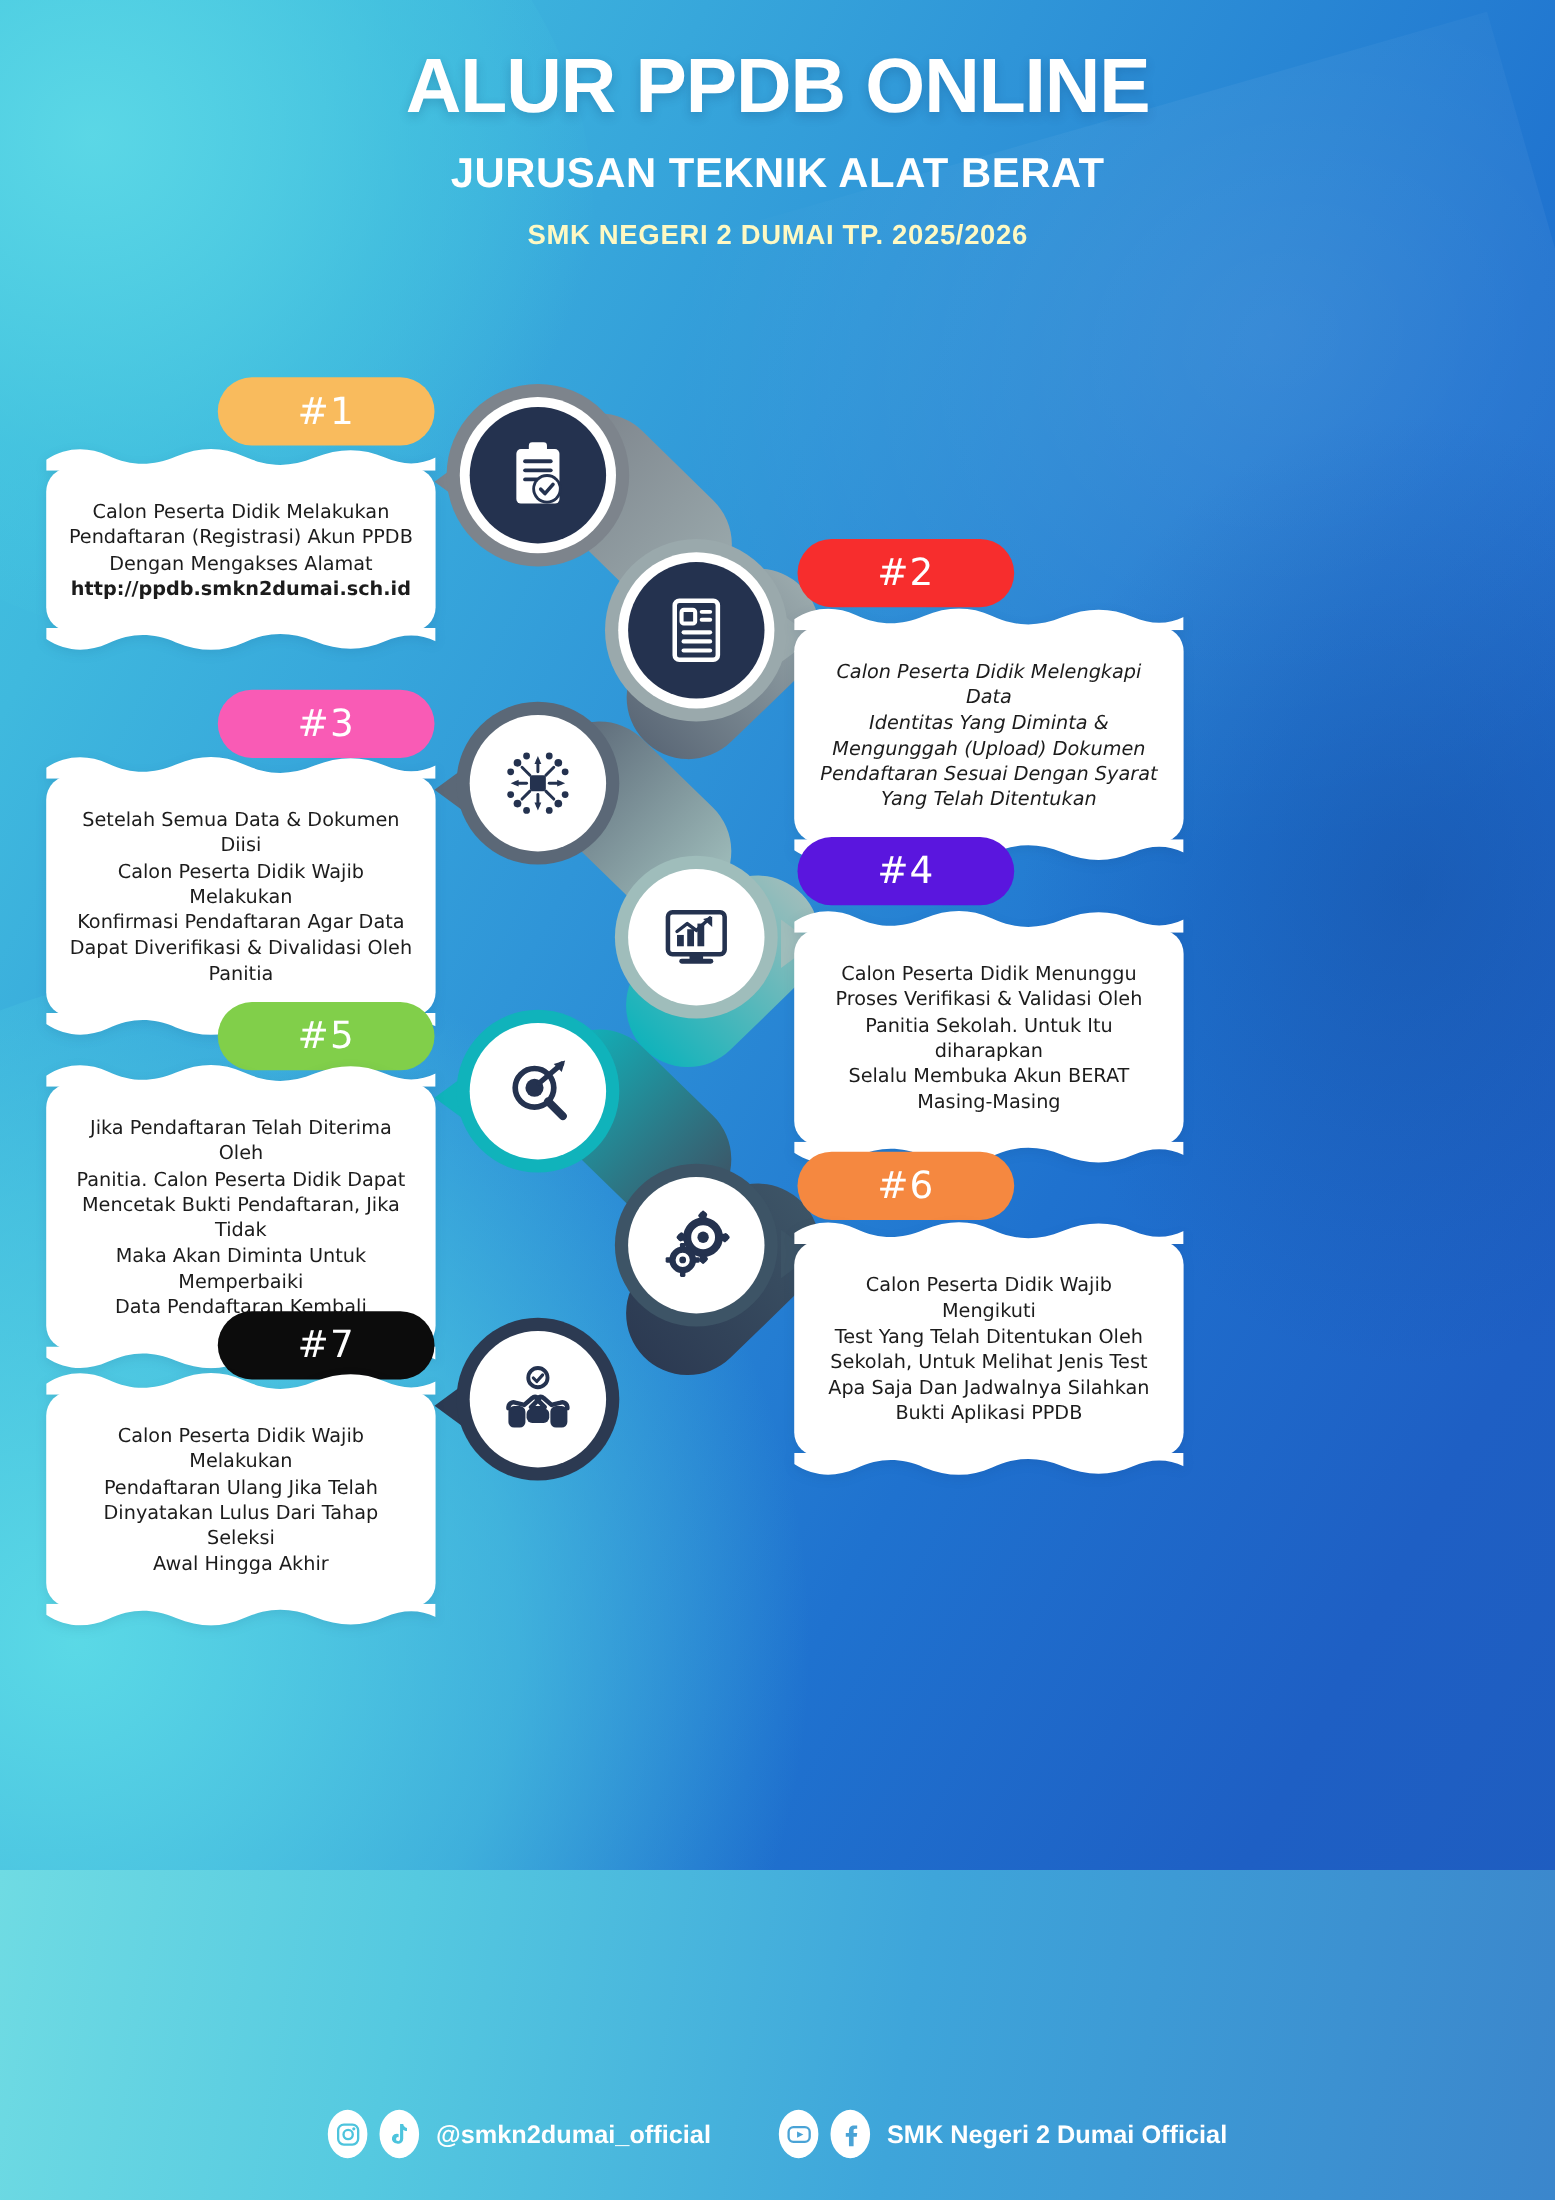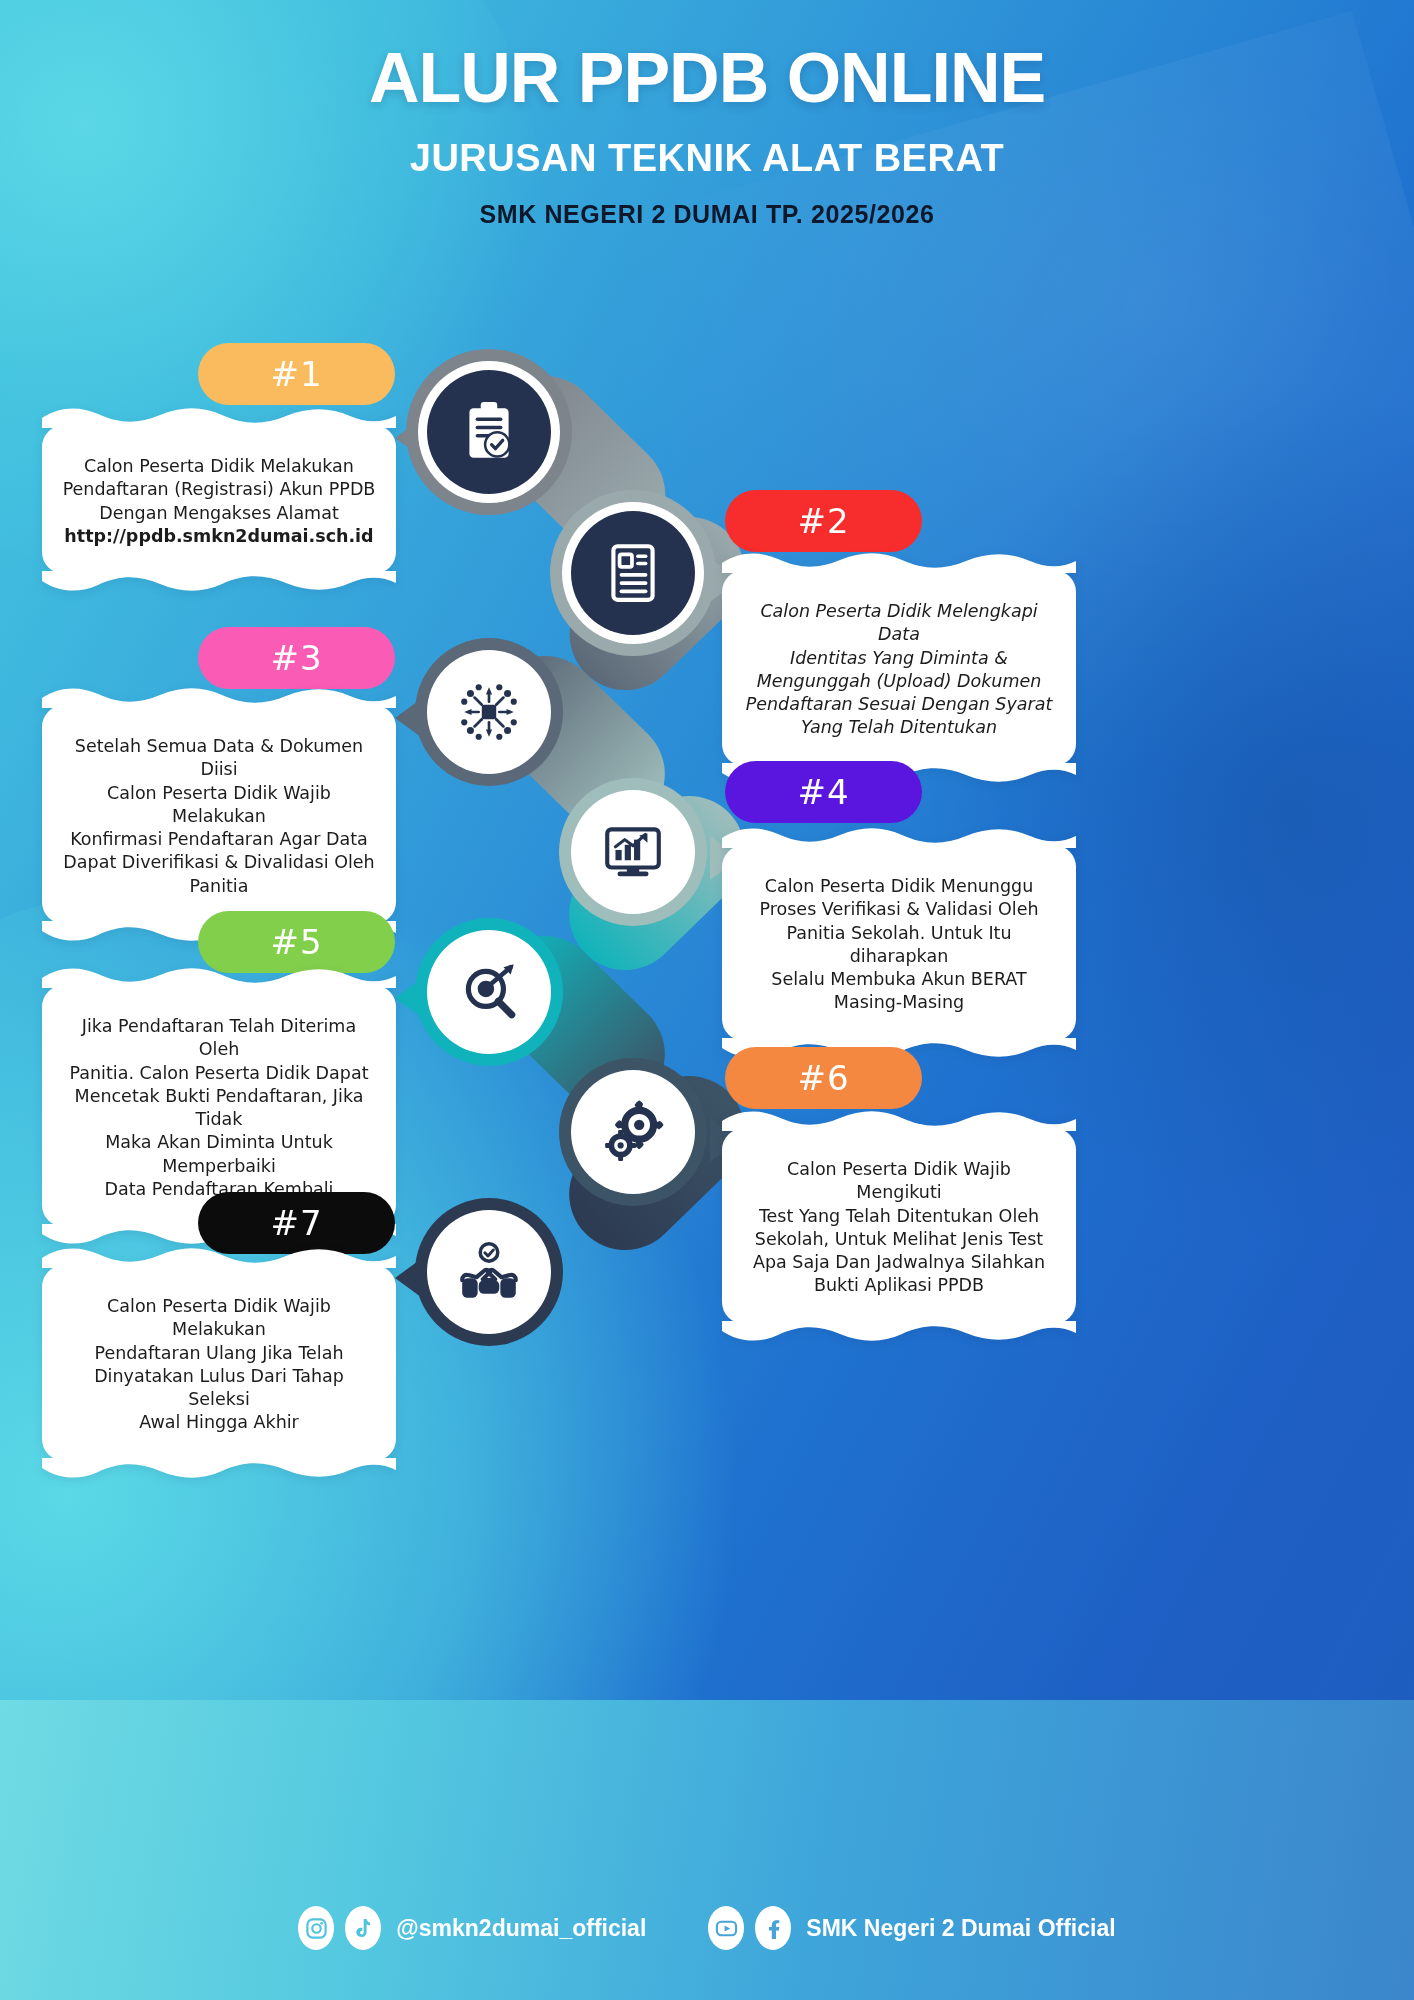--- a/index.html
+++ b/index.html
@@ -44,21 +44,21 @@
   .header { position:absolute; left:0; top:42px; width:100%; text-align:center; z-index:6; }
   .title {
     color:#fff; font-weight:700; font-size:70px; letter-spacing:-1px;
     line-height:1.04; text-shadow:0 3px 10px rgba(0,40,90,.20);
   }
   .subtitle {
     color:#fff; font-weight:700; font-size:38px; letter-spacing:.5px;
     margin-top:22px;
   }
   .school {
-    color:#0f172a; font-weight:700; font-size:25px; letter-spacing:.6px;
+    color:#fef9c3; font-weight:700; font-size:25px; letter-spacing:.6px;
     margin-top:20px;
   }
   .spine-seg {
     position:absolute; width:112px; border-radius:60px;
   }
 
   
   .node {
     position:absolute; z-index:4; width:124px; height:124px;
     border-radius:50%; display:flex; align-items:center; justify-content:center;
@@ -98,21 +98,21 @@
   .card .wave-top, .card .wave-bot {
     position:absolute; left:0; width:100%; height:20px; display:block;
   }
   .card .wave-top { top:-17px; }
   .card .wave-bot { bottom:-17px; transform:scaleY(-1); }
   .card b { font-weight:700; }
   .card p { margin:0; }
 
   
   .footer {
-    position:absolute; left:0; bottom:12px; width:100%; height:120px;
+    position:absolute; left:0; bottom:0; width:100%; height:120px;
     z-index:6; display:flex; align-items:center; justify-content:center; gap:62px;
   }
   .fgroup { display:flex; align-items:center; gap:11px; }
   .fico {
     width:36px; height:44px; border-radius:50%;
     background:#fff; display:flex; align-items:center; justify-content:center;
     flex:0 0 auto;
   }
   .fico svg { width:23px; height:23px; display:block; }
   .ftext {

